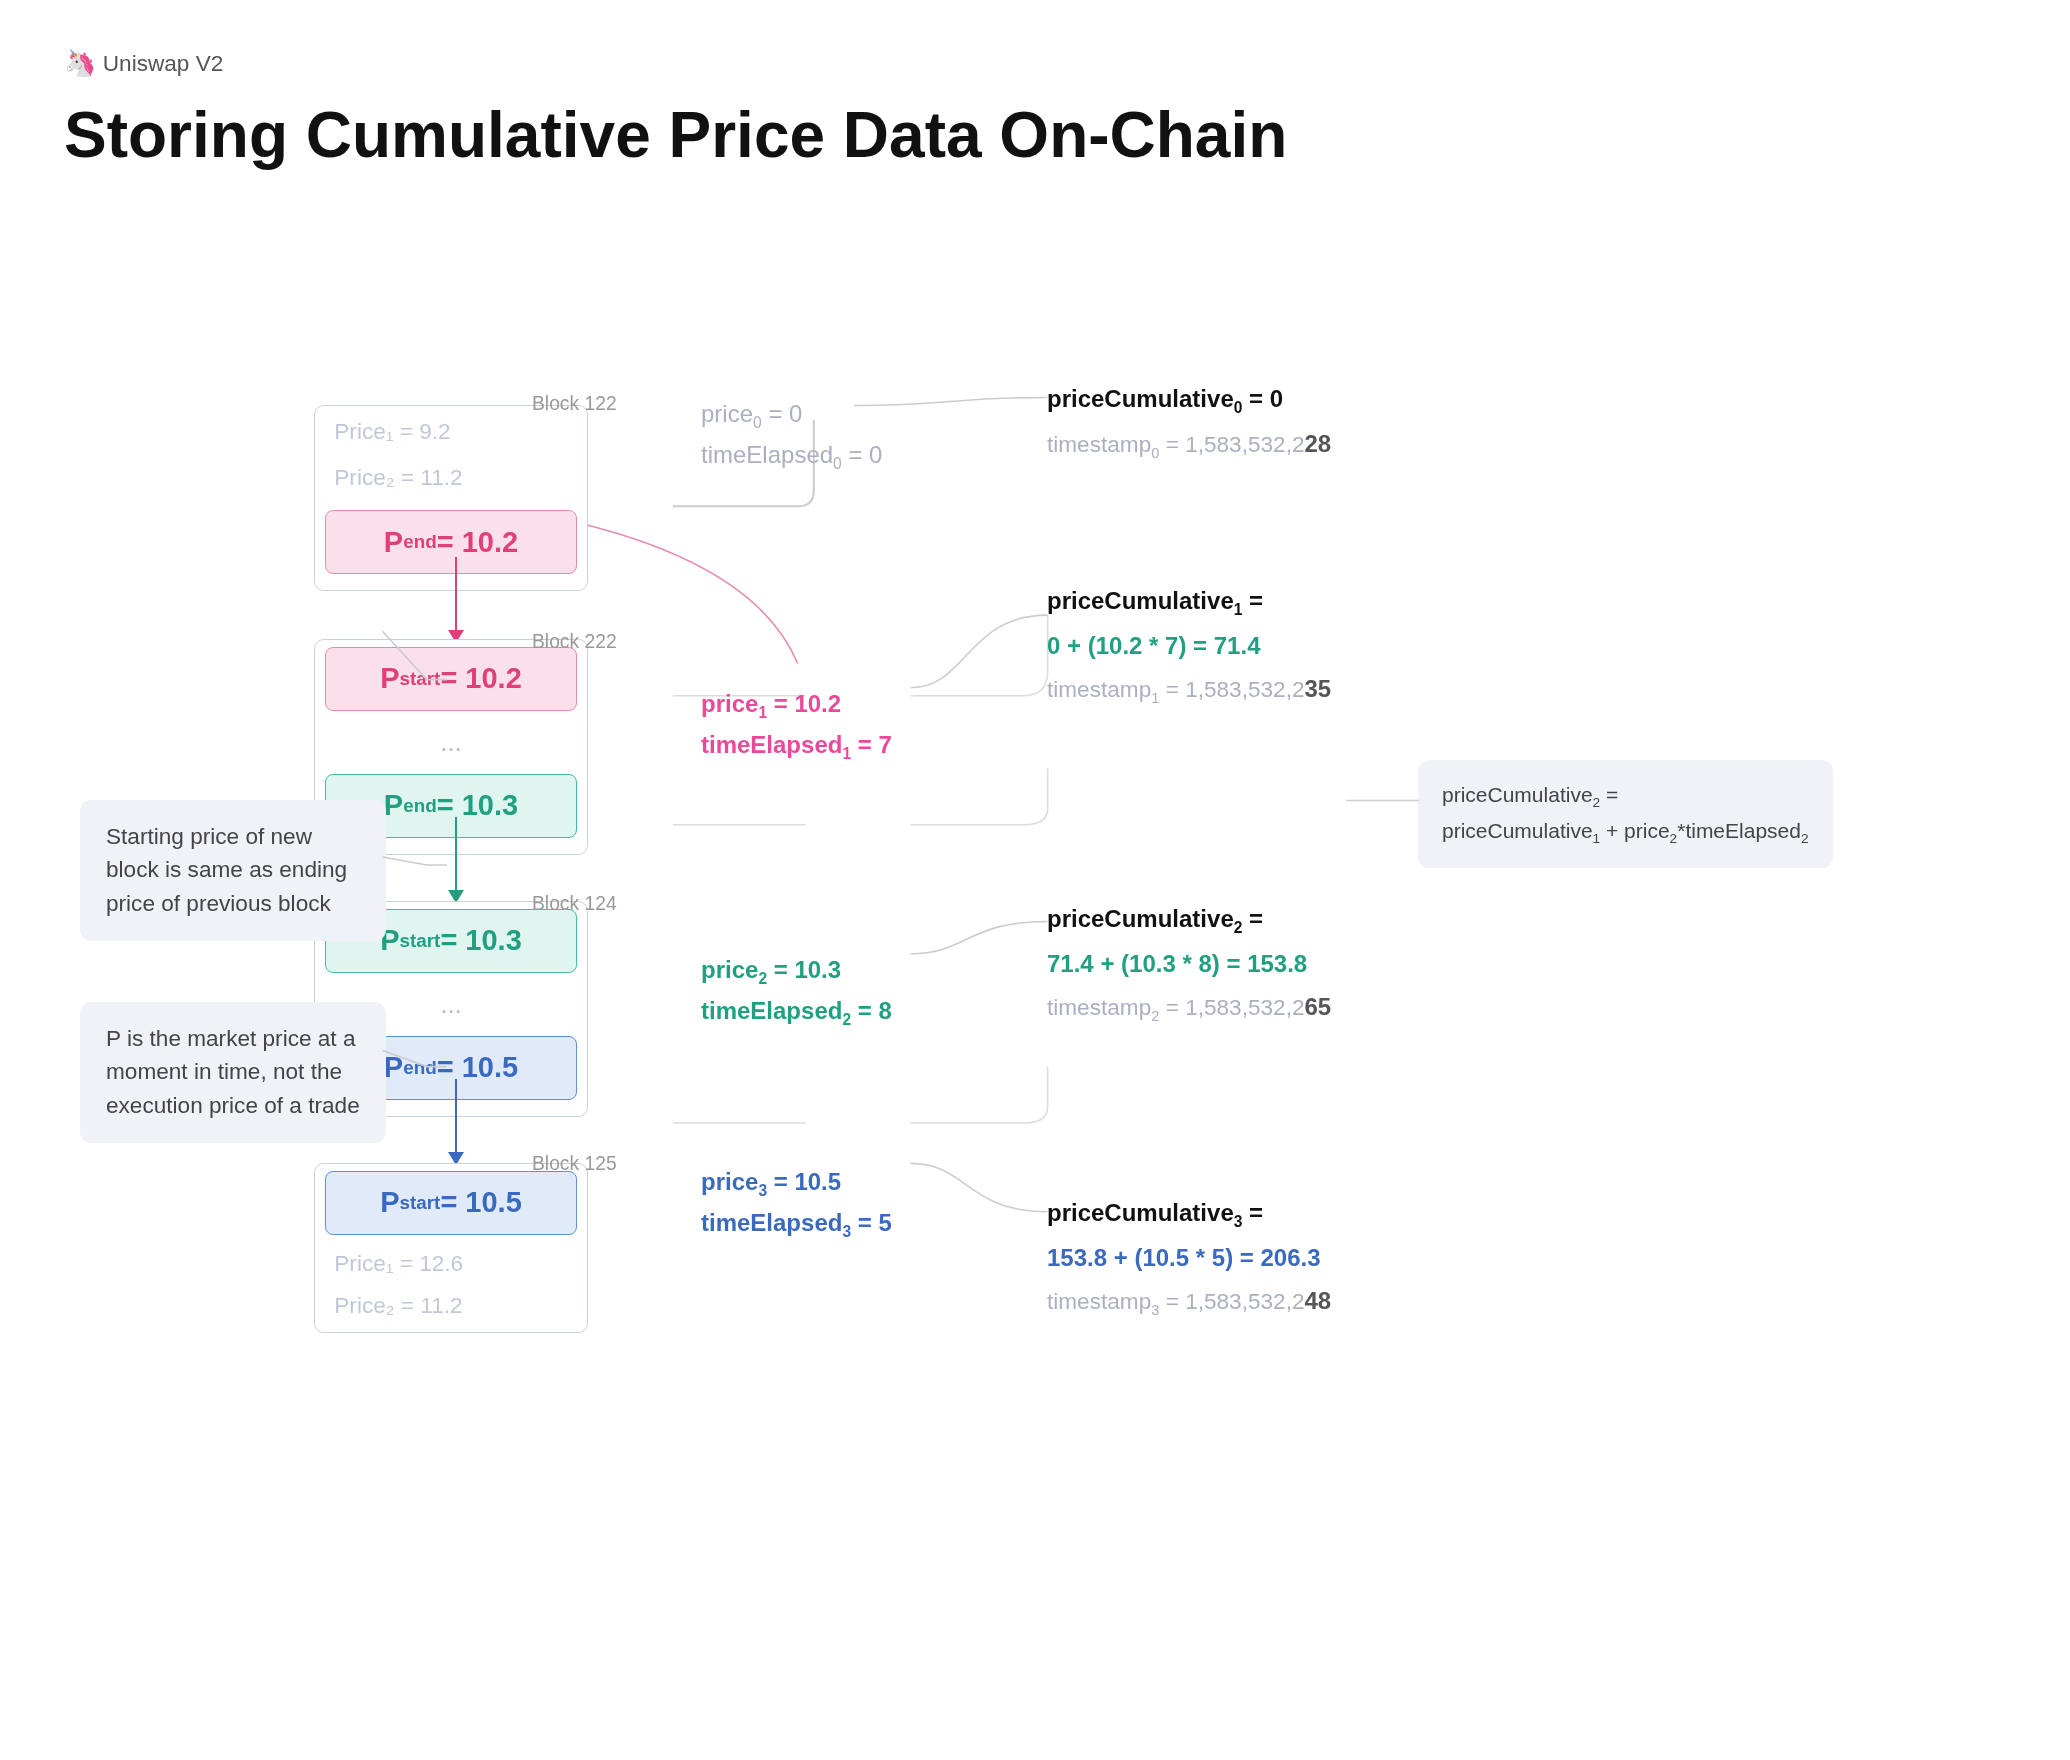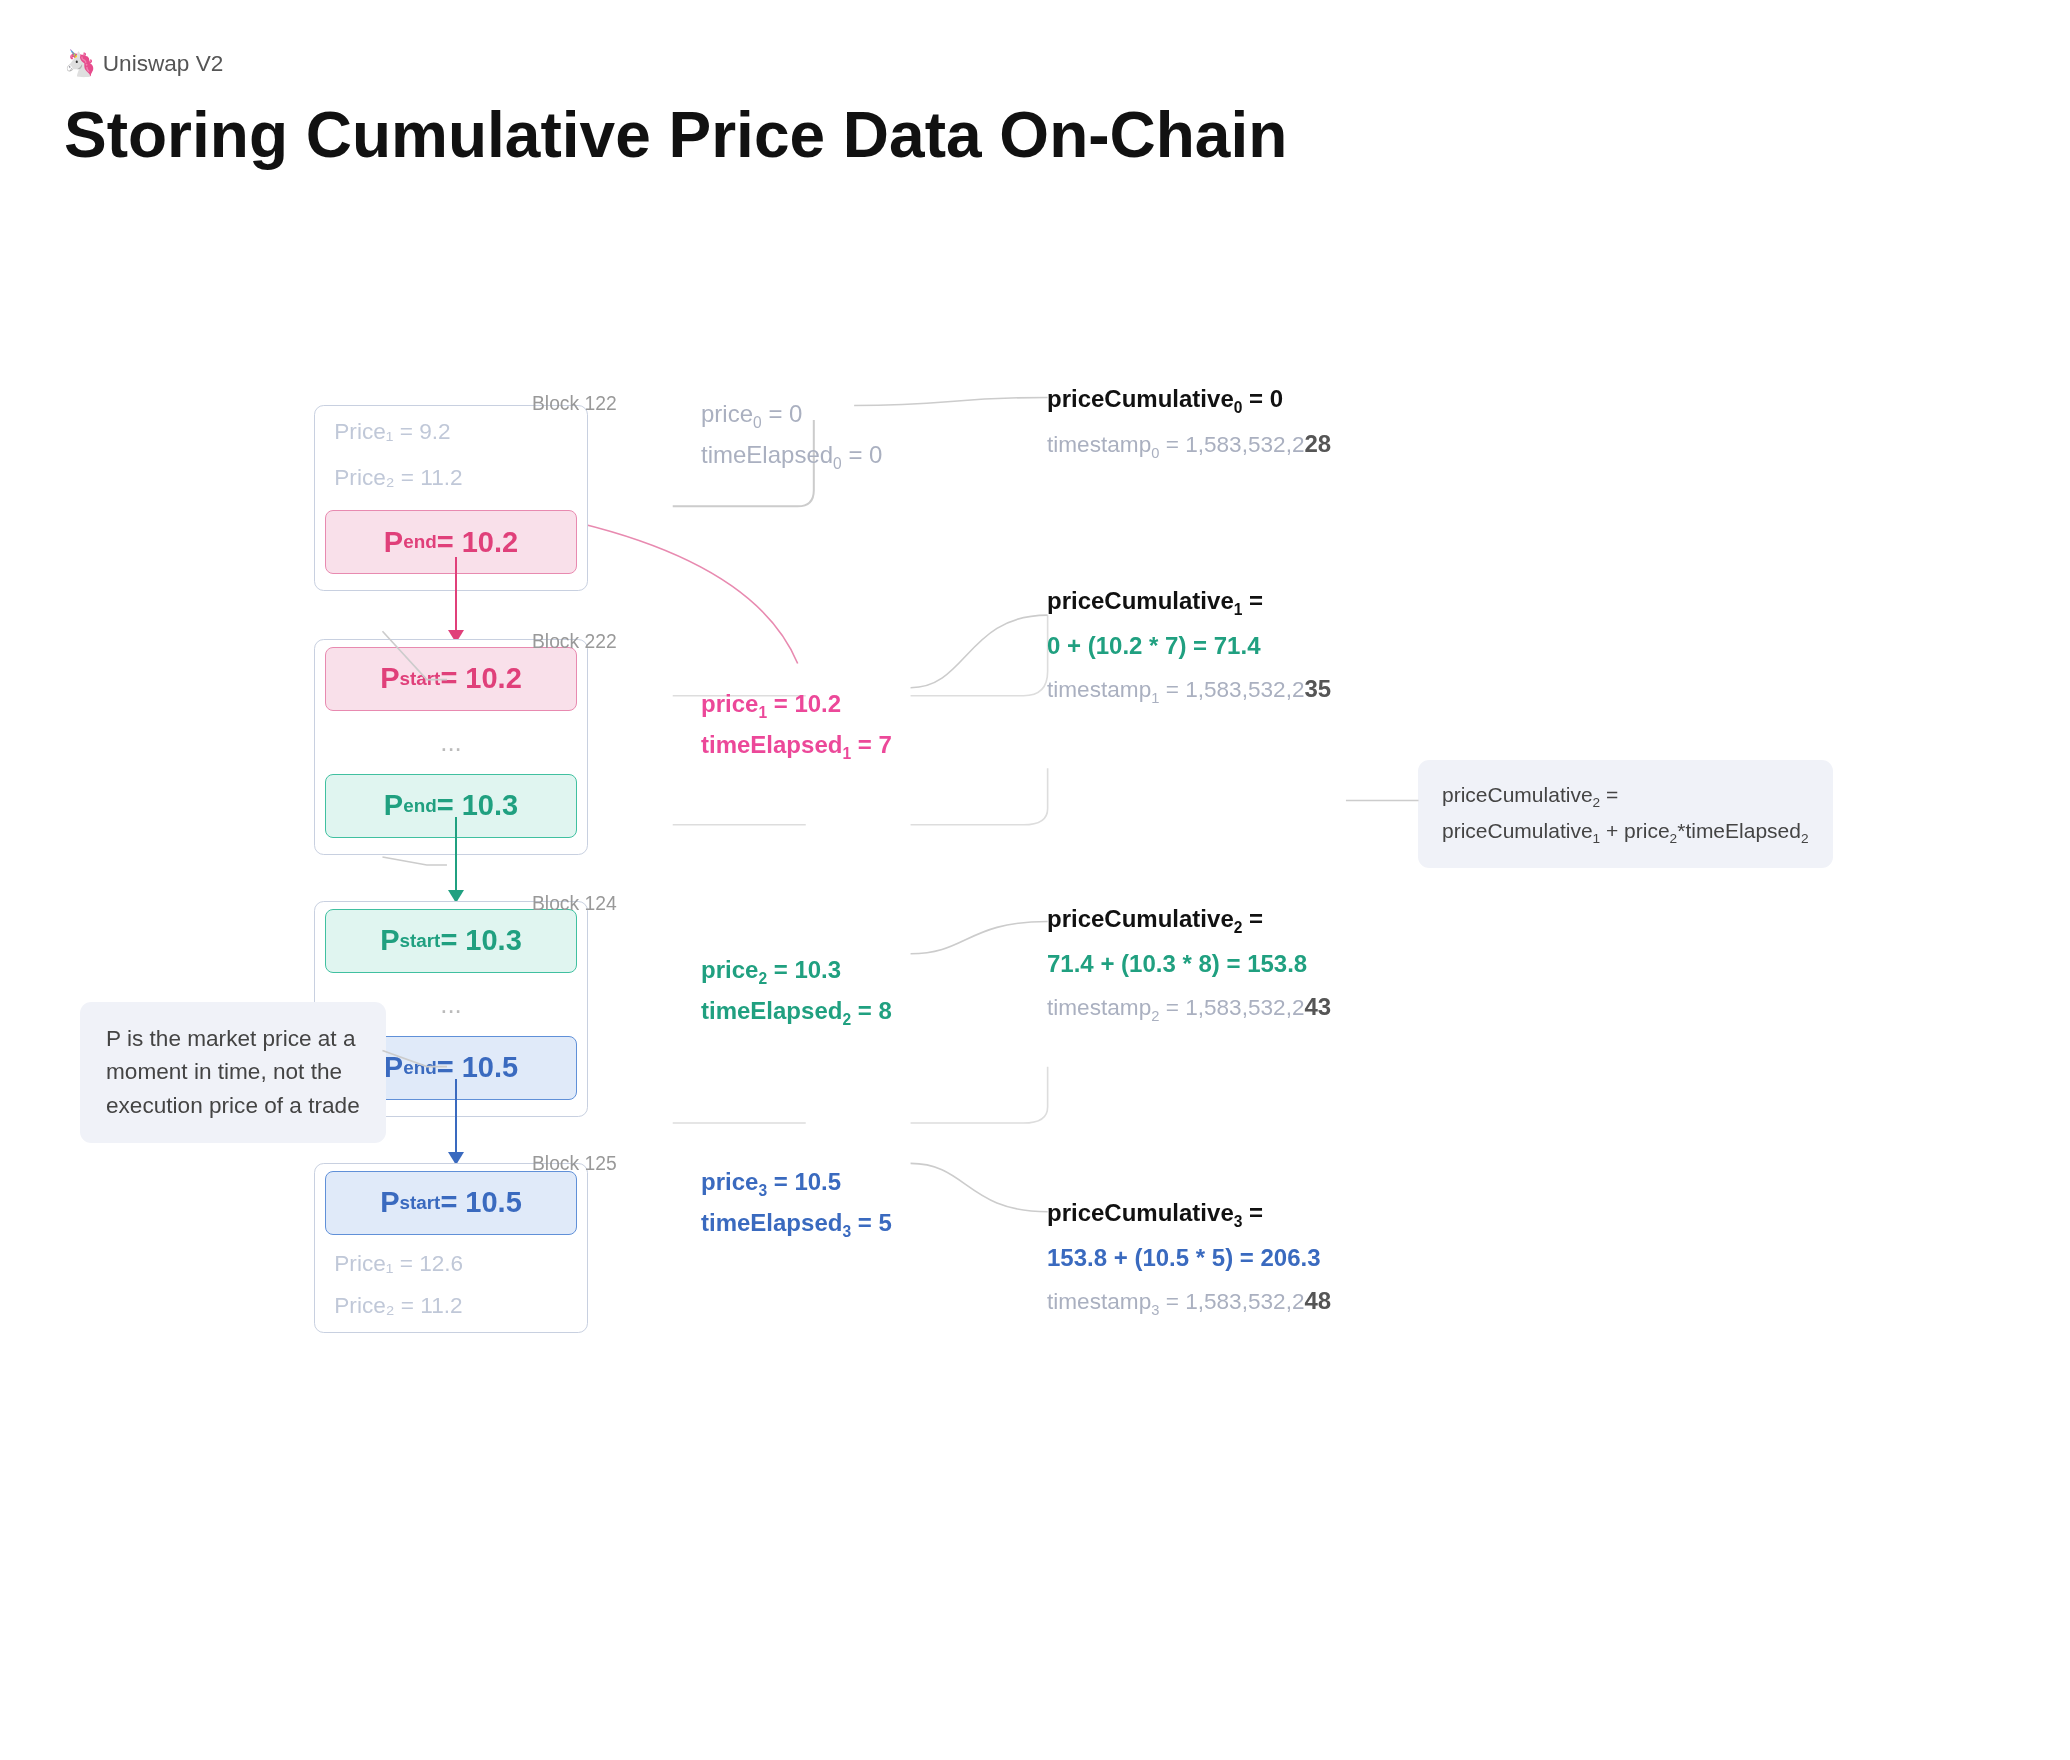--- a/index.html
+++ b/index.html
@@ -278,34 +278,37 @@
 
   <div class="cumulative-label" style="left:983px; top:359px;">
     <div class="bold">priceCumulative<sub>1</sub> =</div>
     <div><span style="color:#20a080; font-weight:600;">0 + (10.2 * 7) = 71.4</span></div>
     <div class="gray">timestamp<sub>1</sub> = 1,583,532,2<strong style="color:#555; font-size:24px;">35</strong></div>
   </div>
 
   <div class="cumulative-label" style="left:983px; top:677px;">
     <div class="bold">priceCumulative<sub>2</sub> =</div>
     <div><span style="color:#20a080; font-weight:600;">71.4 + (10.3 * 8) = 153.8</span></div>
-    <div class="gray">timestamp<sub>2</sub> = 1,583,532,2<strong style="color:#555; font-size:24px;">43</strong></div>
+    <div class="gray">timestamp<sub>2</sub> = 1,583,532,2<strong style="color:#555; font-size:24px;">65</strong></div>
   </div>
 
   <div class="cumulative-label" style="left:983px; top:971px;">
     <div class="bold">priceCumulative<sub>3</sub> =</div>
     <div><span style="color:#3a6abf; font-weight:600;">153.8 + (10.5 * 5) = 206.3</span></div>
     <div class="gray">timestamp<sub>3</sub> = 1,583,532,2<strong style="color:#555; font-size:24px;margin-top:7px;">48</strong></div>
   </div>
 
   <div class="pricecum-note" style="left:1354px; top:540px;">
     priceCumulative<sub>2</sub> =<br>priceCumulative<sub>1</sub> + price<sub>2</sub>*timeElapsed<sub>2</sub>
   </div>
 
 
+  <div class="annotation-box" style="left:16px; top:580px;">
+    <span>Starting price of new block is same as ending price of previous block</span>
+  </div>
 
   <div class="annotation-box" style="left:16px; top:782px;">
     <span>P is the market price at a moment in time, not the execution price of a trade</span>
   </div>
 
   <svg class="connectors" width="1935" height="1532" viewBox="0 0 2400 1900">
 
     <path d="M 395 510 L 450 570 L 475 570" stroke="#ccc" stroke-width="2" fill="none"></path>
 
     <path d="M 395 790 L 450 800 L 475 800" stroke="#ccc" stroke-width="2" fill="none"></path>

